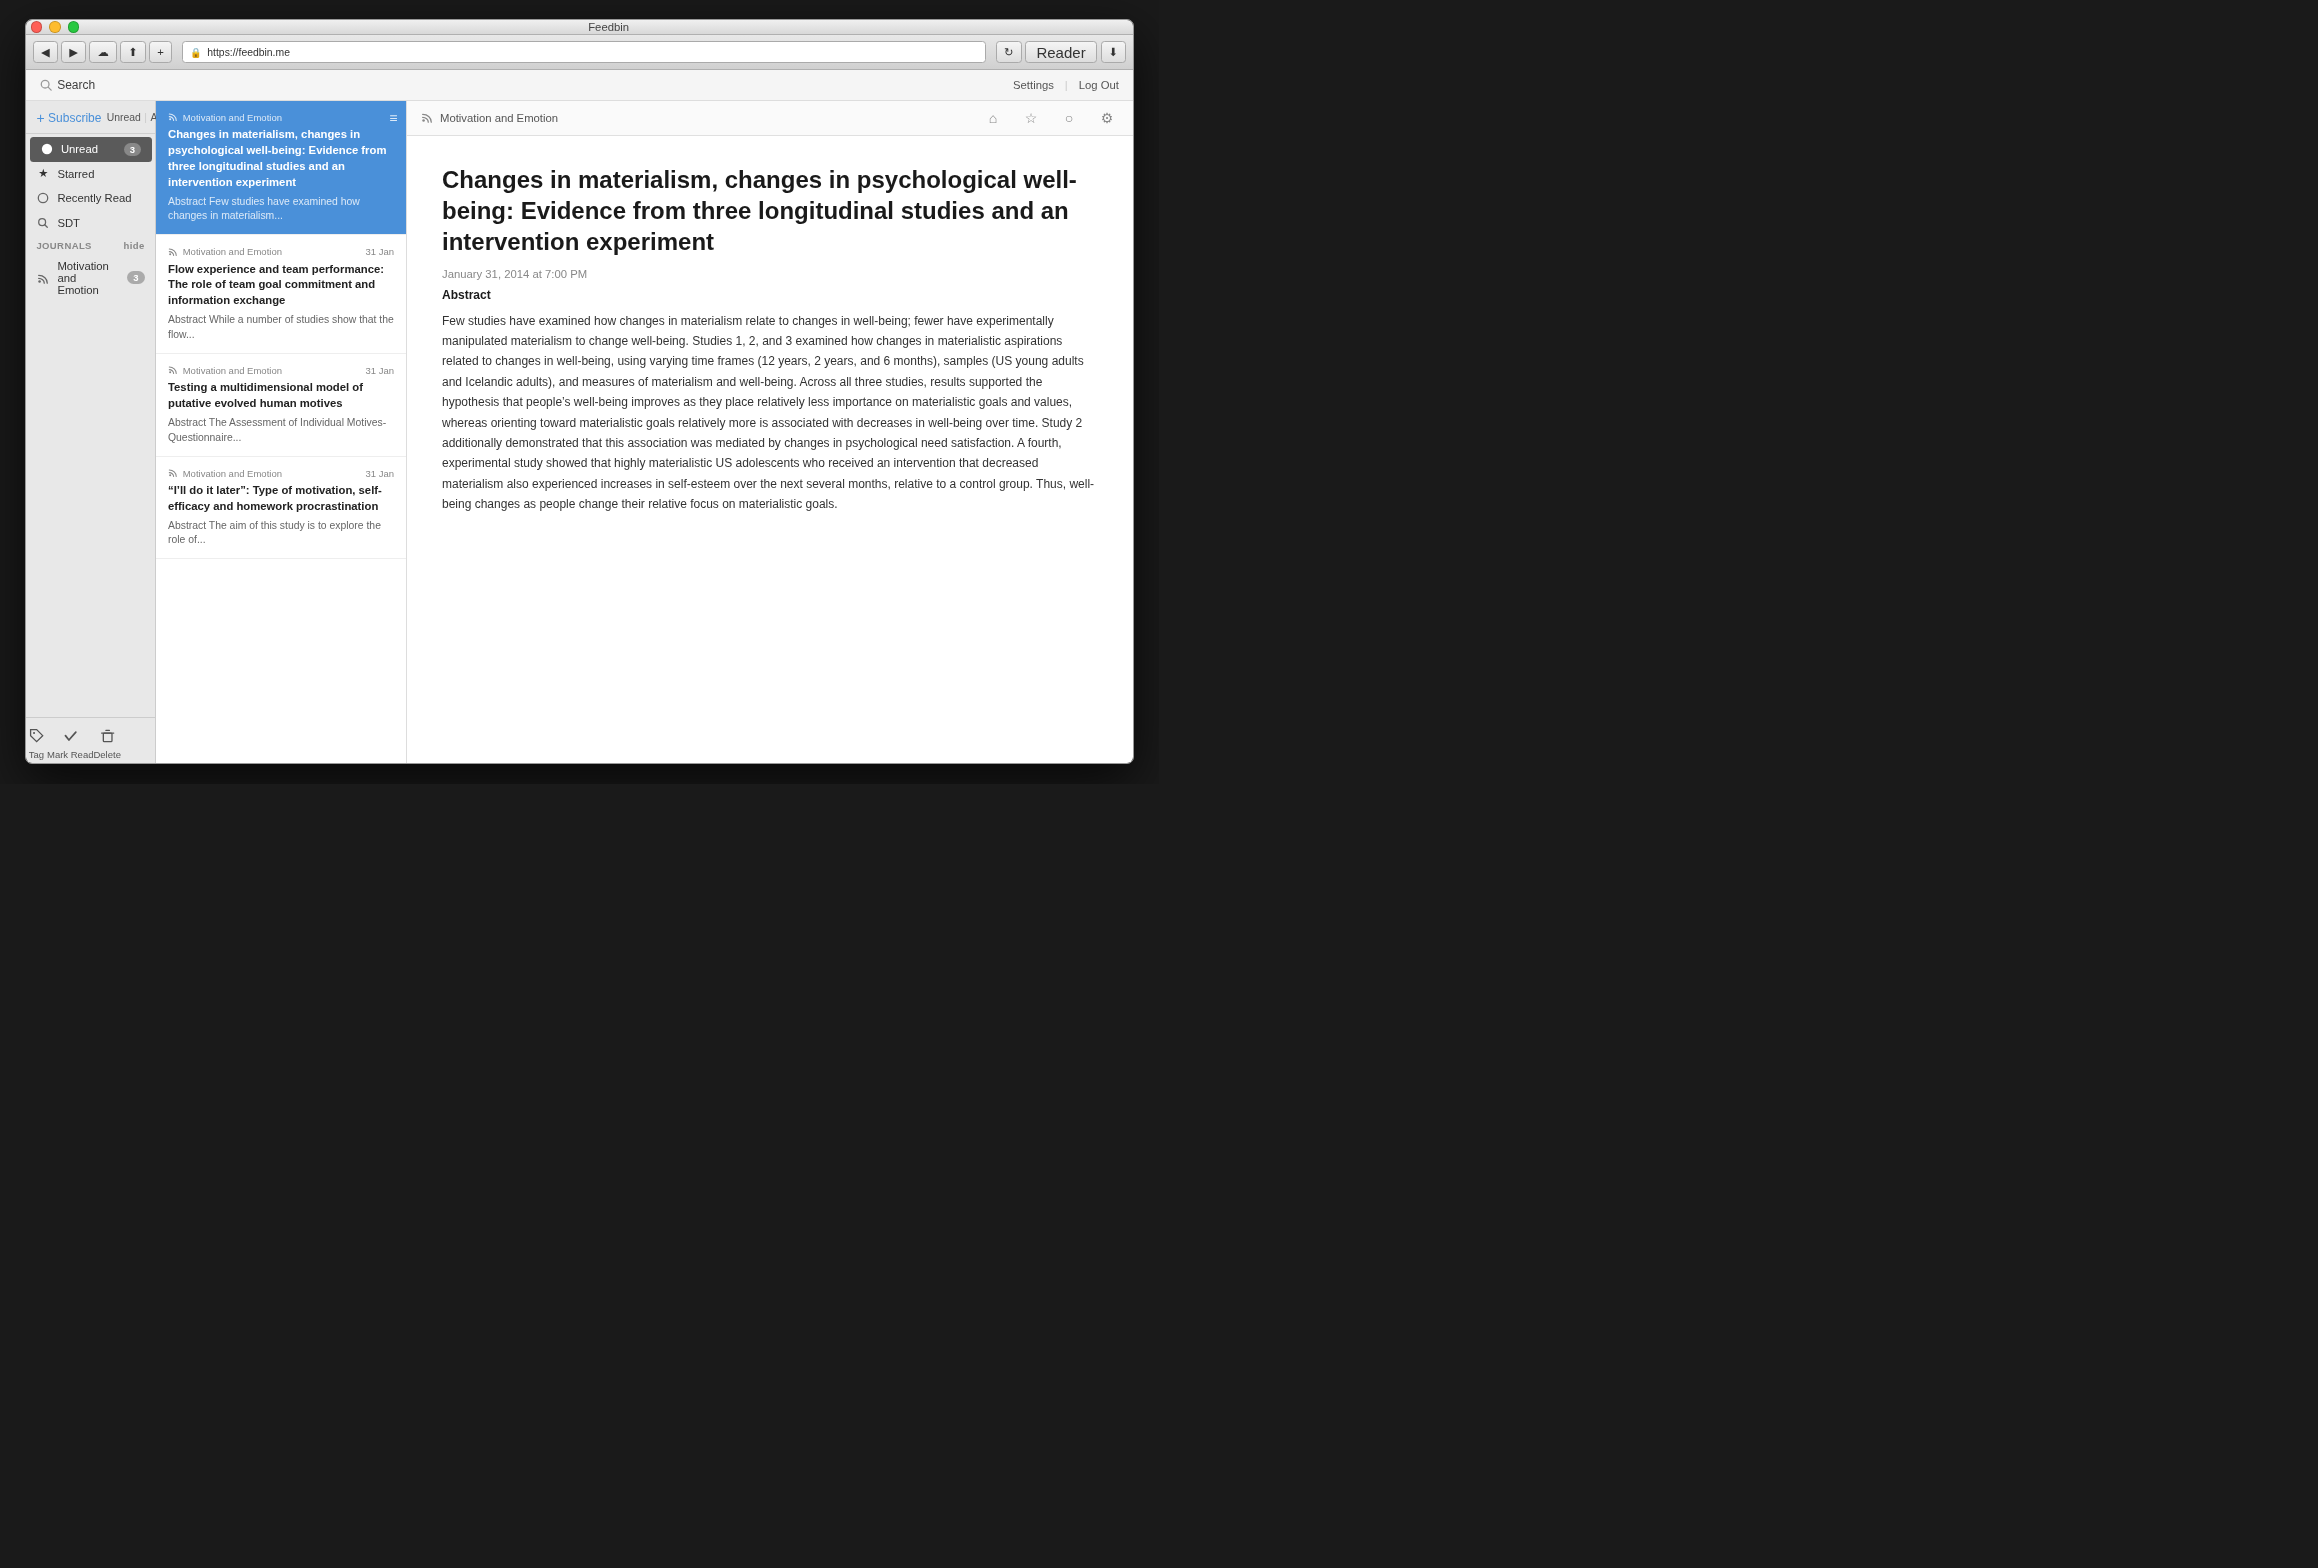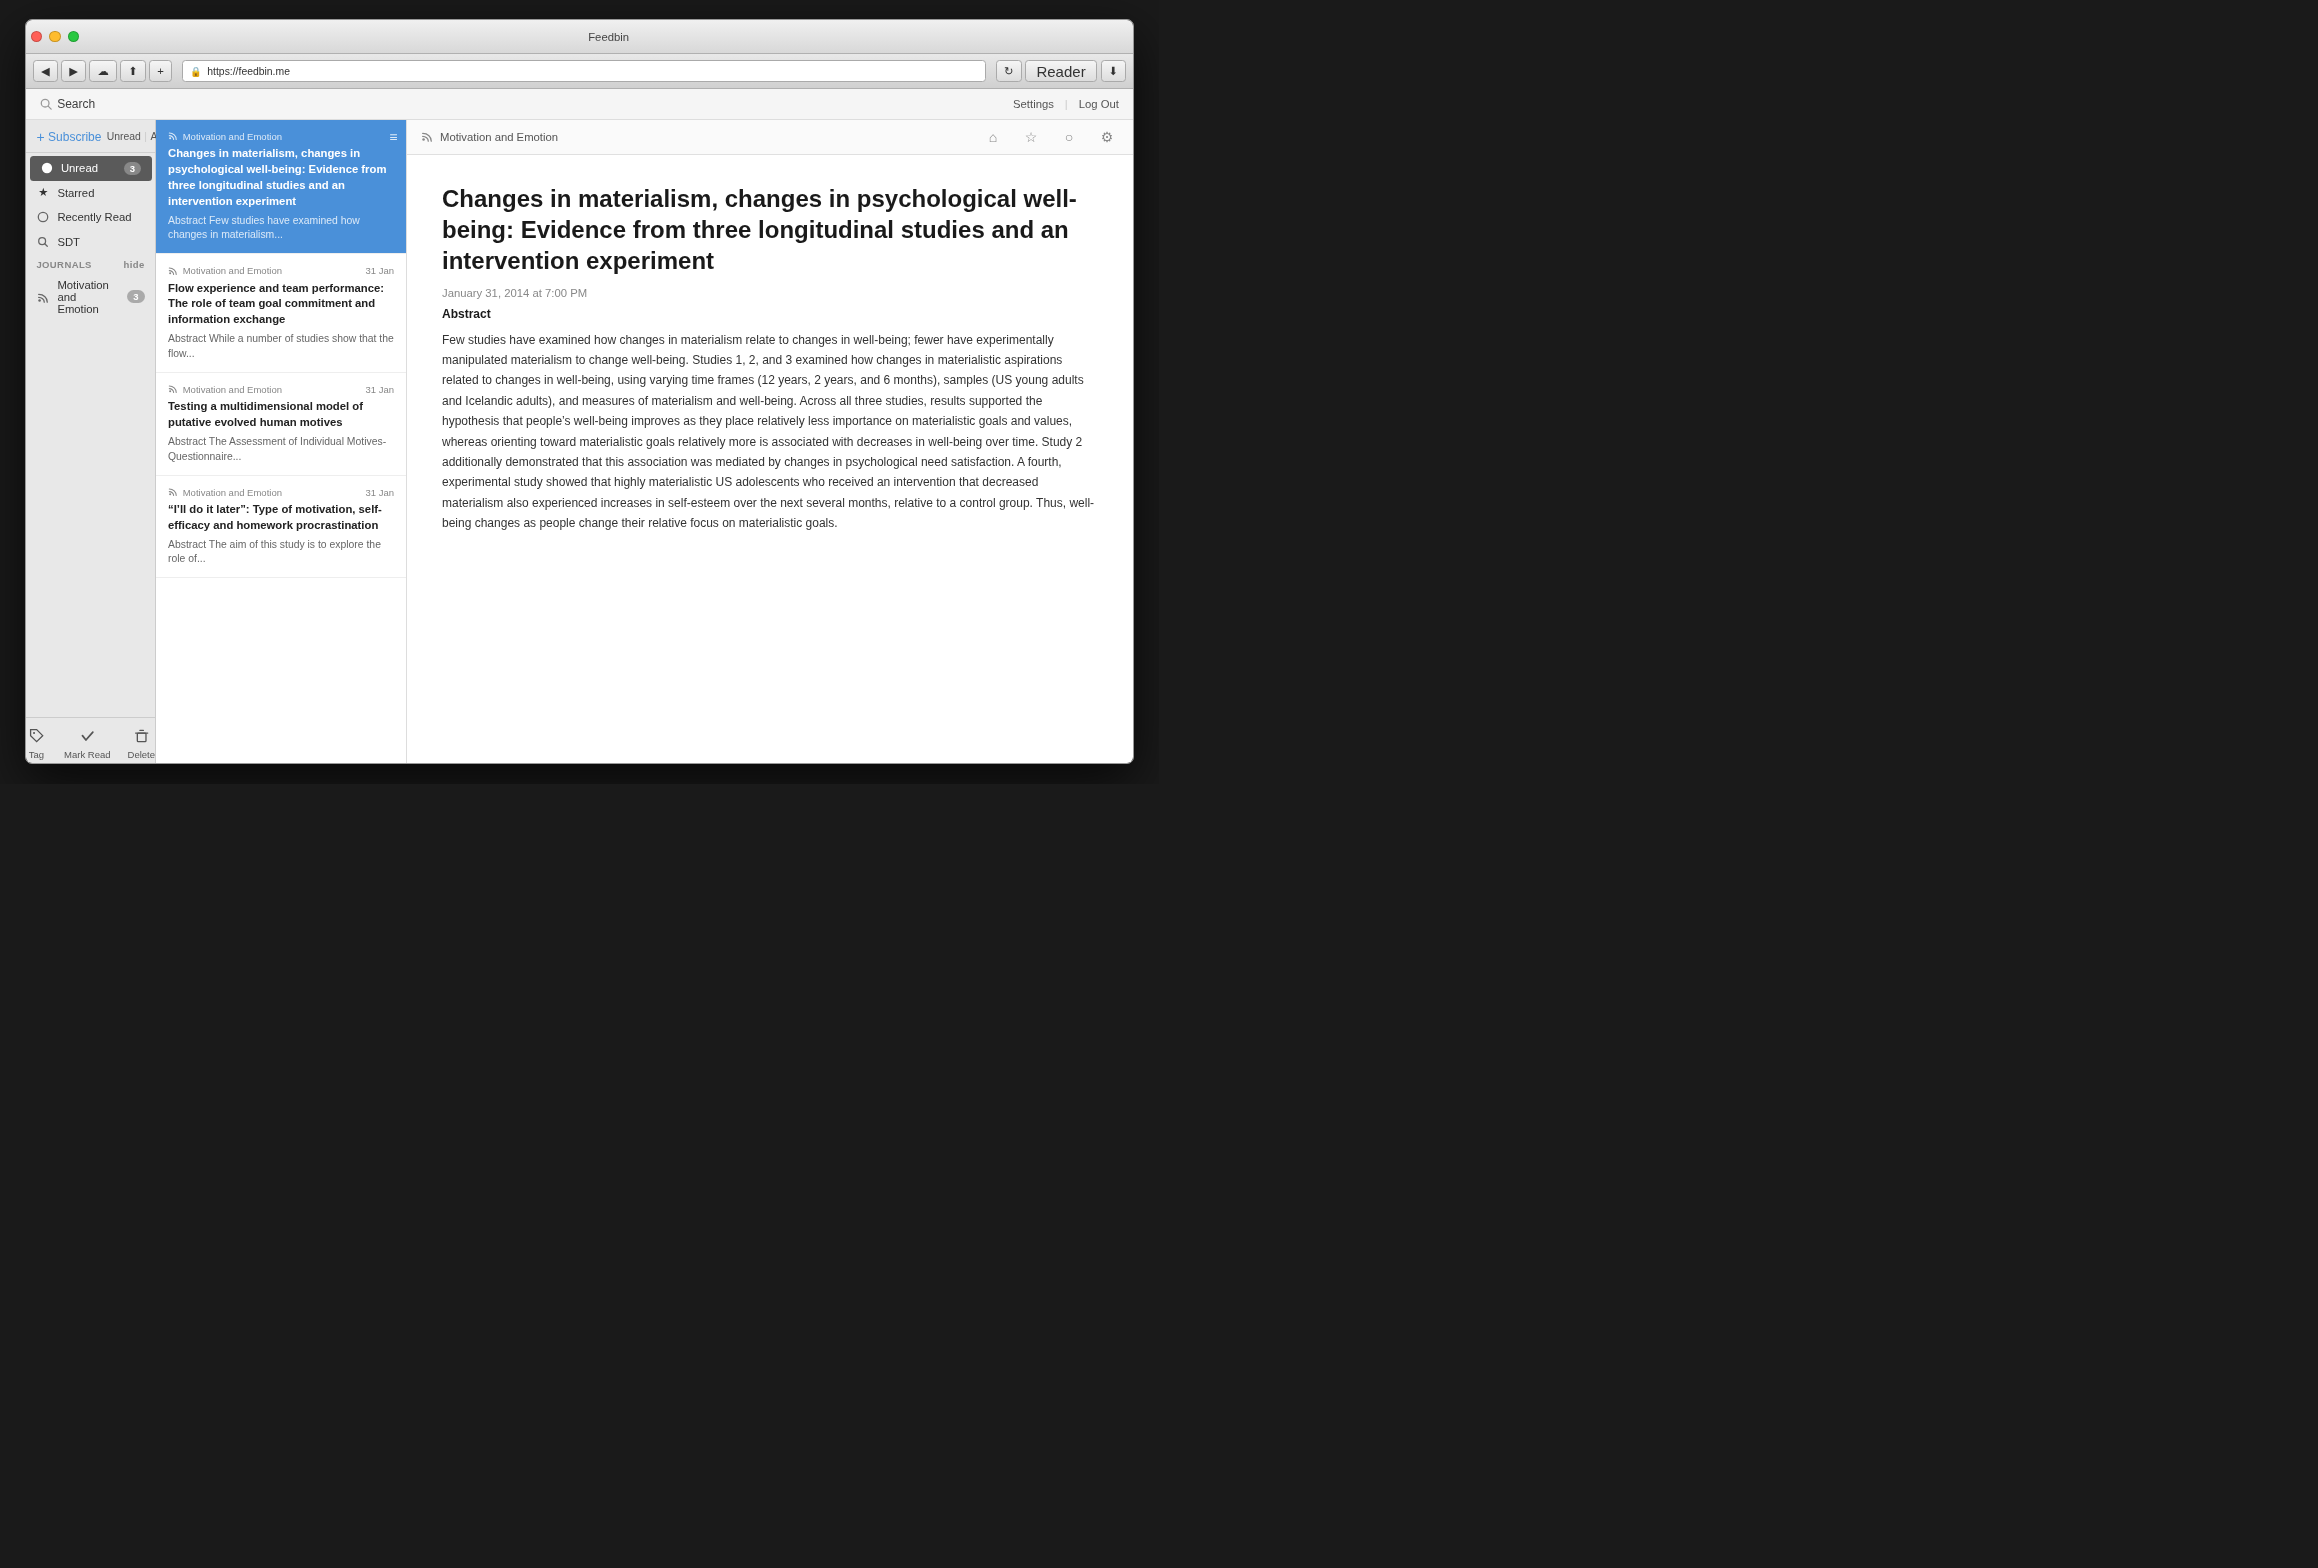--- a/index.html
+++ b/index.html
@@ -19,21 +19,21 @@
       border-radius: 7px;
       overflow: hidden;
       box-shadow: 0 17.3px 52px rgba(0,0,0,0.7);
       display: flex;
       flex-direction: column;
       border: 0.9px solid #999;
     }
 
     .titlebar {
       background: linear-gradient(to bottom, #f0f0f0, #d8d8d8);
-      height: 34px;
+      height: 15px;
       display: flex;
       align-items: center;
       padding: 0 5px;
       border-bottom: 0.9px solid #b0b0b0;
       flex-shrink: 0;
     }
 
     .traffic-lights {
       display: flex;
       gap: 7px;
@@ -251,21 +251,21 @@
       color: #888;
       cursor: pointer;
       text-transform: none;
     }
 
     
     .sidebar-bottom {
       border-top: 0.9px solid #ccc;
       padding: 7px 0 3.5px;
       display: flex;
-      justify-content: space-between;
+      justify-content: flex-start;
       align-items: center;
       margin-top: 48px;
     }
 
     .bottom-action {
       display: flex;
       flex-direction: column;
       align-items: center;
       gap: 2.6px;
       cursor: pointer;

